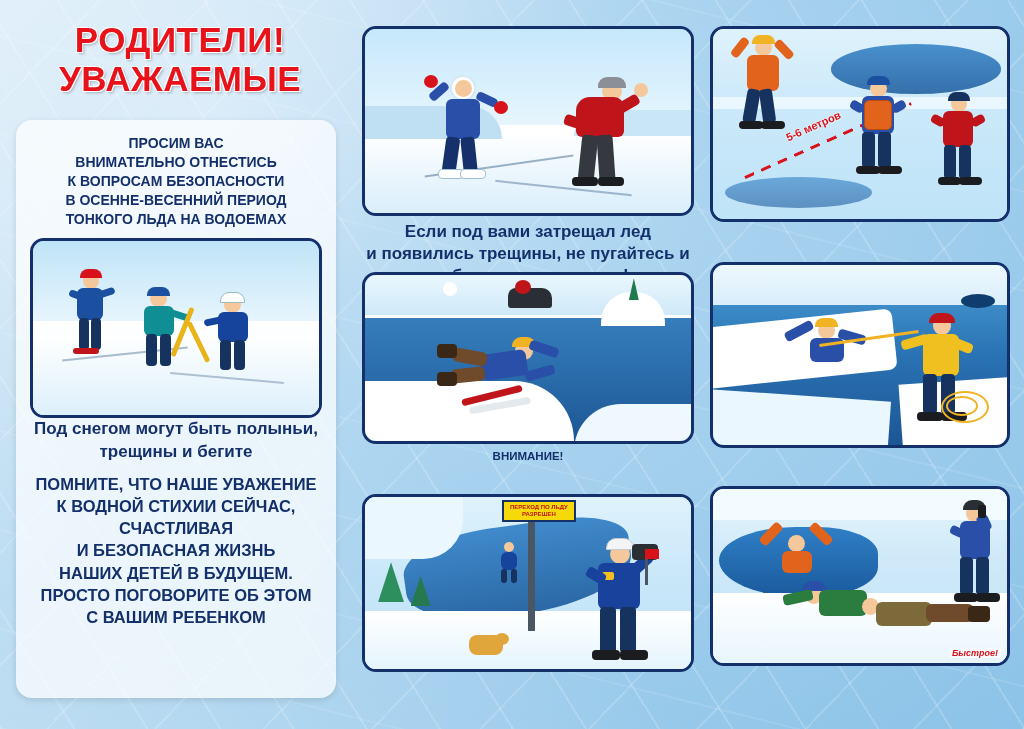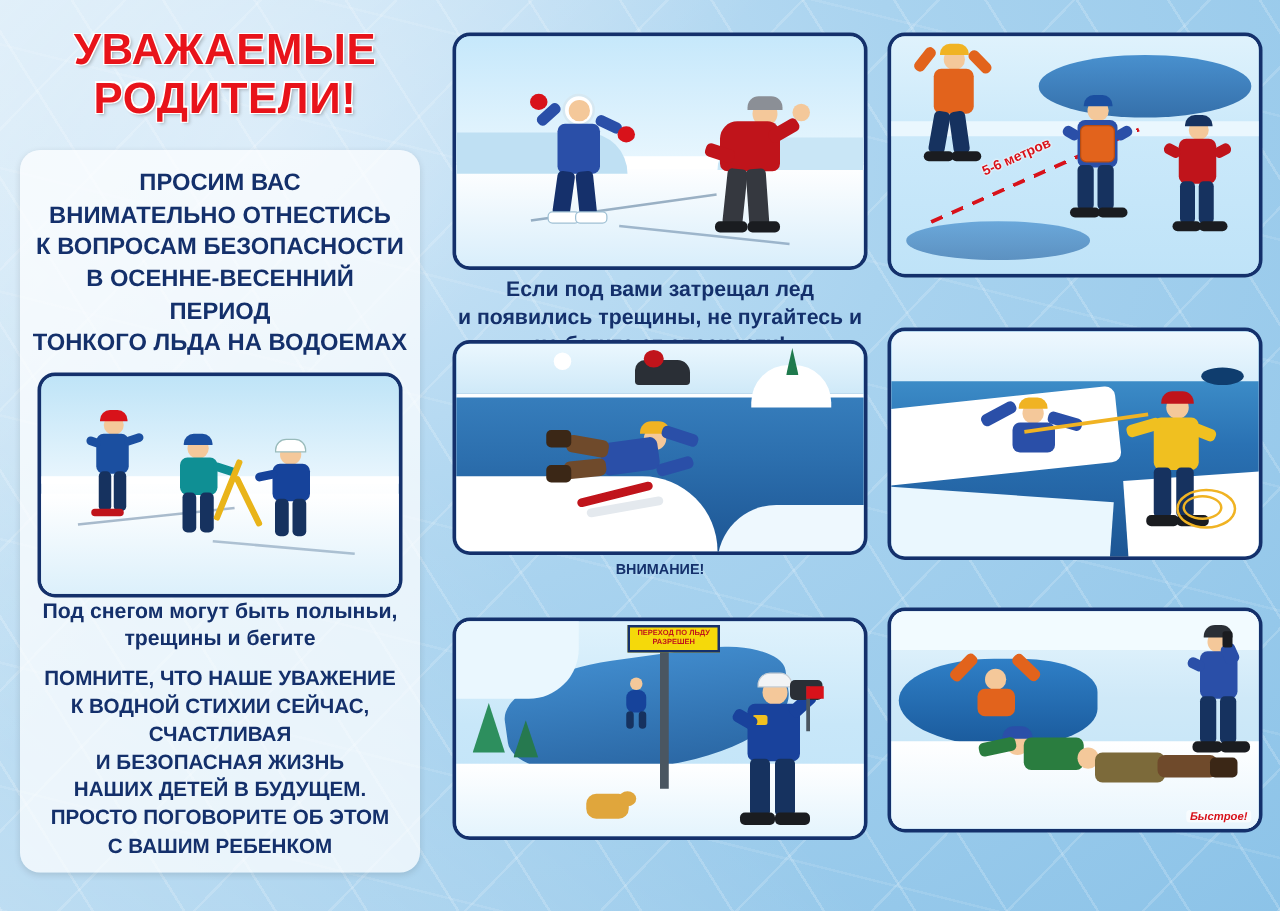--- a/index.html
+++ b/index.html
@@ -35,21 +35,21 @@
   .left-panel {
     position: absolute; left: 16px; top: 120px; width: 320px; height: 578px;
     background: rgba(255,255,255,0.72);
     border-radius: 16px;
     box-shadow: 0 2px 6px rgba(0,0,0,0.12);
     padding: 10px 8px 8px 8px;
   }
   .intro-text {
     text-align: center;
     font-weight: bold;
-    font-size: 19px;
+    font-size: 14px;
     line-height: 1.35;
     color: #14306b;
     padding: 4px 2px 6px 2px;
   }
   .pic {
     position: relative;
     border: 3px solid #14306b;
     border-radius: 14px;
     overflow: hidden;
     background: #bfe4f7;
@@ -99,22 +99,22 @@
   .dist-label {
     position: absolute; color: #d8121a; font-weight: bold; font-size: 11px;
     transform: rotate(-24deg); text-shadow: 0 0 2px #fff, 0 0 2px #fff;
     white-space: nowrap;
   }
 </style>
 </head>
 <body>
 
 <div class="poster-title">
+  <div>РОДИТЕЛИ!</div>
   <div>УВАЖАЕМЫЕ</div>
-  <div>РОДИТЕЛИ!</div>
 </div>
 
 <div class="left-panel">
 
   <div class="intro-text" style="white-space: pre-line;">ПРОСИМ ВАС
 ВНИМАТЕЛЬНО ОТНЕСТИСЬ
 К ВОПРОСАМ БЕЗОПАСНОСТИ
 В ОСЕННЕ-ВЕСЕННИЙ ПЕРИОД
 ТОНКОГО ЛЬДА НА ВОДОЕМАХ</div>
 

